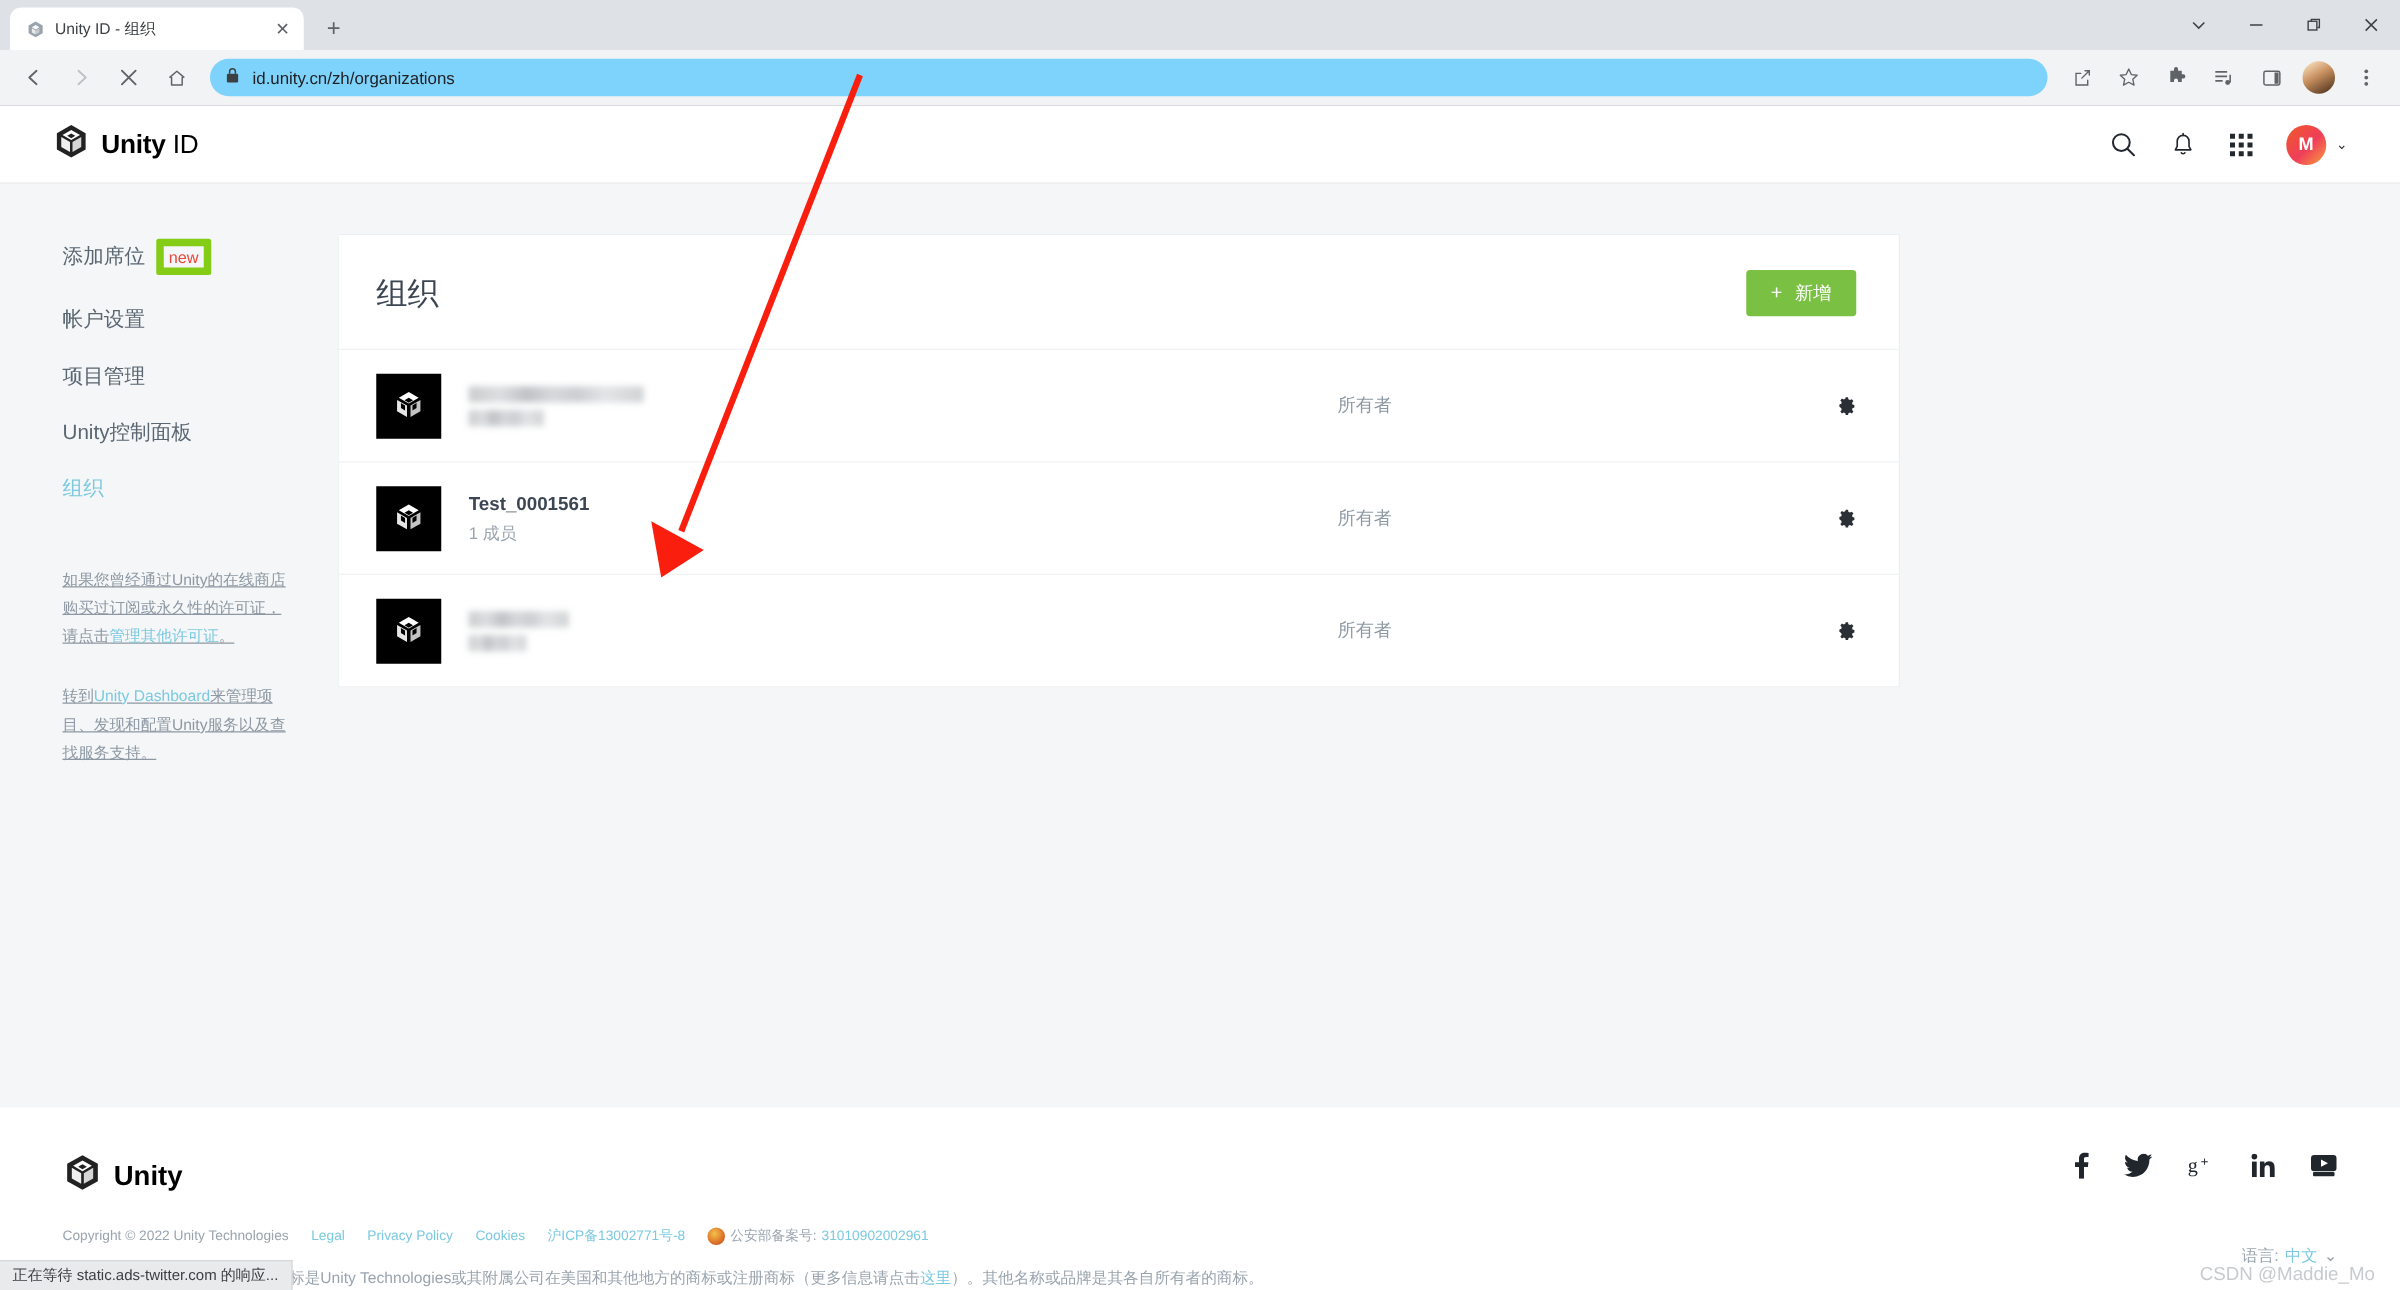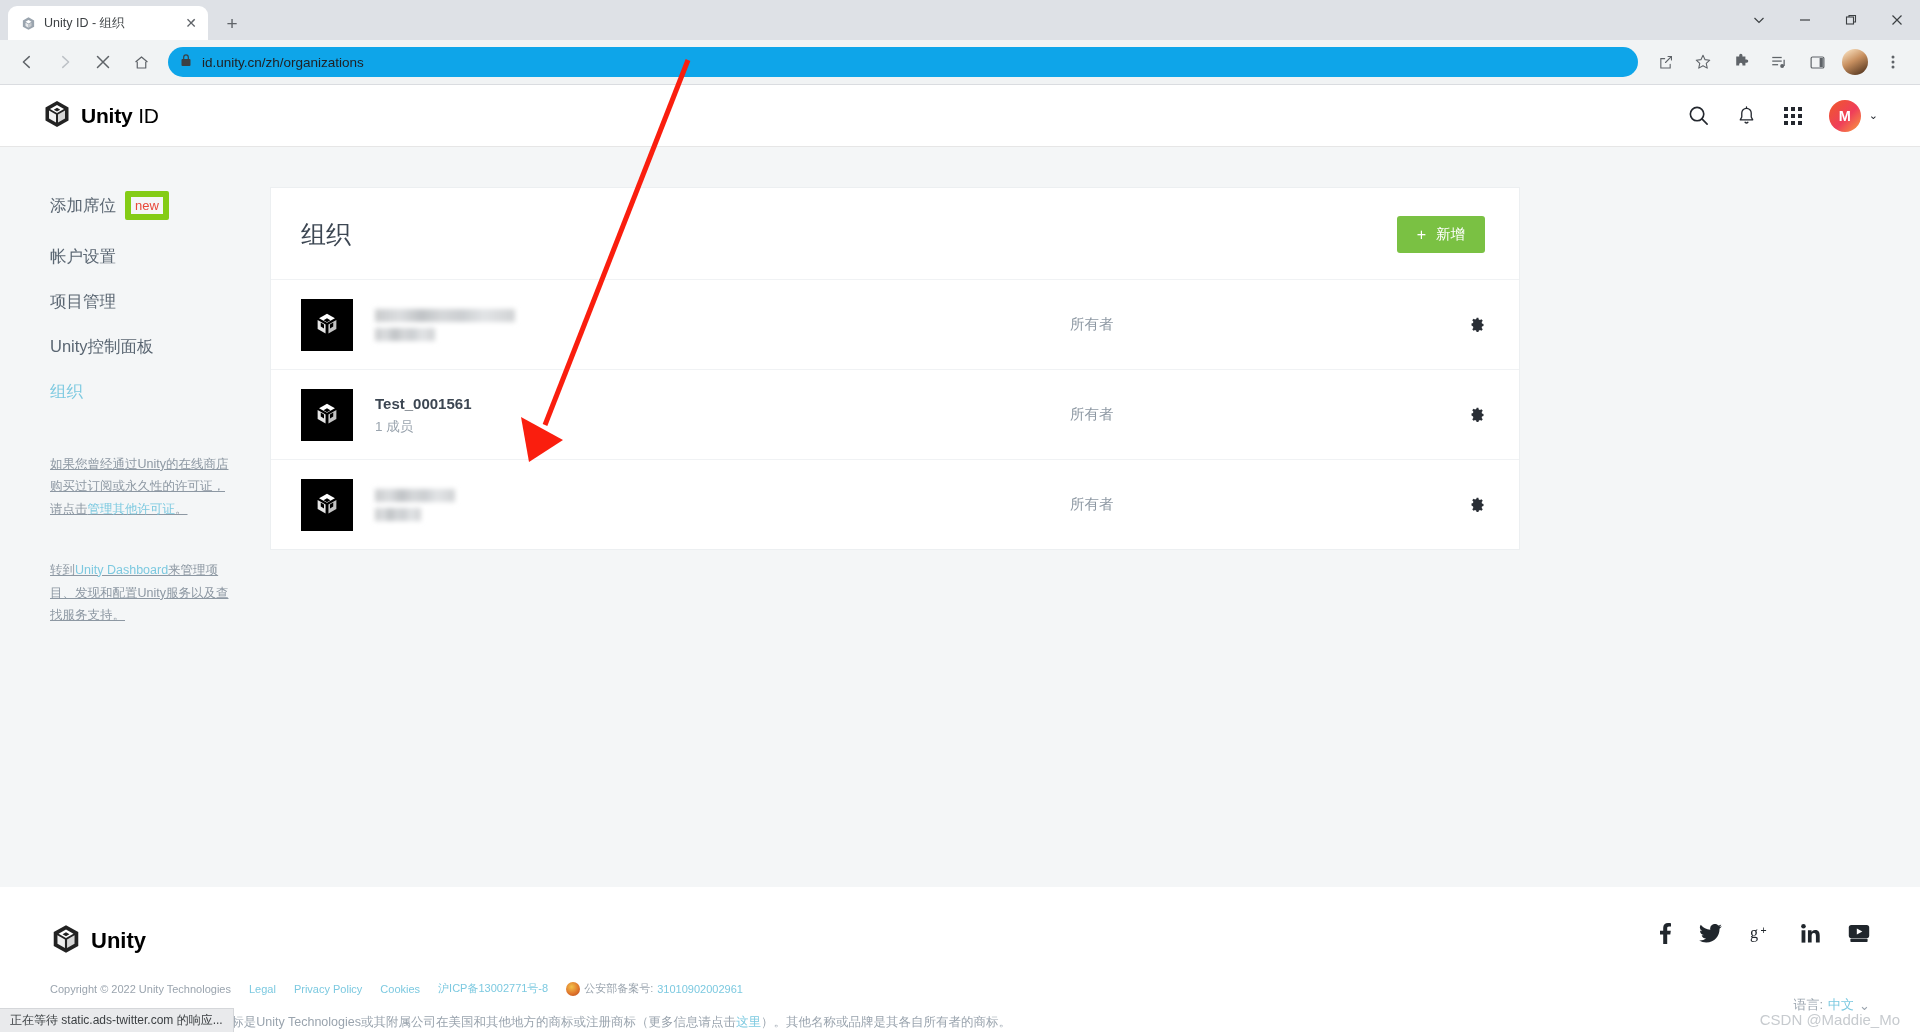--- a/index.html
+++ b/index.html
@@ -9,21 +9,21 @@
     background: #ffffff;
     overflow: hidden;
   }
 
   
   .chrome-tabstrip {
     height: 40px; background: #dee1e6;
     display: flex; align-items: flex-end; position: relative;
   }
   .tab {
-    height: 34px; width: 200px; background: #ffffff;
+    height: 34px; width: 235px; background: #ffffff;
     border-radius: 9px 9px 0 0; margin-left: 8px;
     display: flex; align-items: center; padding: 0 8px 0 12px; gap: 8px;
     position: relative;
   }
   .tab-favicon {
     width: 16px; height: 16px; flex: 0 0 16px;
     display: flex; align-items: center; justify-content: center;
   }
   .tab-title {
     font-size: 12.5px; color: #3c4043; white-space: nowrap;
@@ -52,21 +52,21 @@
     display: flex; align-items: center; padding: 0 8px;
     border-bottom: 1px solid #dadce0;
   }
   .tb-icon {
     width: 30px; height: 30px; margin: 0 4px;
     display: flex; align-items: center; justify-content: center;
     color: #5f6368; flex: 0 0 auto;
   }
   .tb-icon.disabled { color: #bdc1c6; }
   .omnibox {
-    flex: 1; height: 30px; background: #0ea5e9; border-radius: 16px;
+    flex: 1; height: 30px; background: #7dd3fc; border-radius: 16px;
     display: flex; align-items: center; padding: 0 12px; margin: 0 8px;
     gap: 10px; min-width: 0;
   }
   .omnibox-url {
     font-size: 13.5px; color: #202124; white-space: nowrap;
     overflow: hidden; text-overflow: ellipsis;
   }
   .tb-right { display: flex; align-items: center; flex: 0 0 auto; }
   .avatar-chrome {
     width: 26px; height: 26px; border-radius: 50%;
@@ -122,21 +122,21 @@
   .side-nav li.active { color: #7cc9e0; }
   .badge-new {
     border: 6px solid #84cc16; color: #e8483a; font-size: 13px;
     padding: 0 4px; line-height: 17px; border-radius: 2px;
   }
   .side-note {
     font-size: 12.5px; color: #8d98a3; line-height: 1.82;
     margin-top: 52px;
     text-decoration: underline;
   }
-  .side-note + .side-note { margin-top: 38px; }
+  .side-note + .side-note { margin-top: 25px; }
   .side-note a { color: #7cc9e0; text-decoration: none; }
 
   
   .main { flex: 1; padding: 40px 50px 0 0; }
   .card {
     background: #ffffff; border: 1px solid #eceff1;
     max-width: 1250px; min-height: 310px;
   }
   .card-head {
     display: flex; align-items: center; justify-content: space-between;

